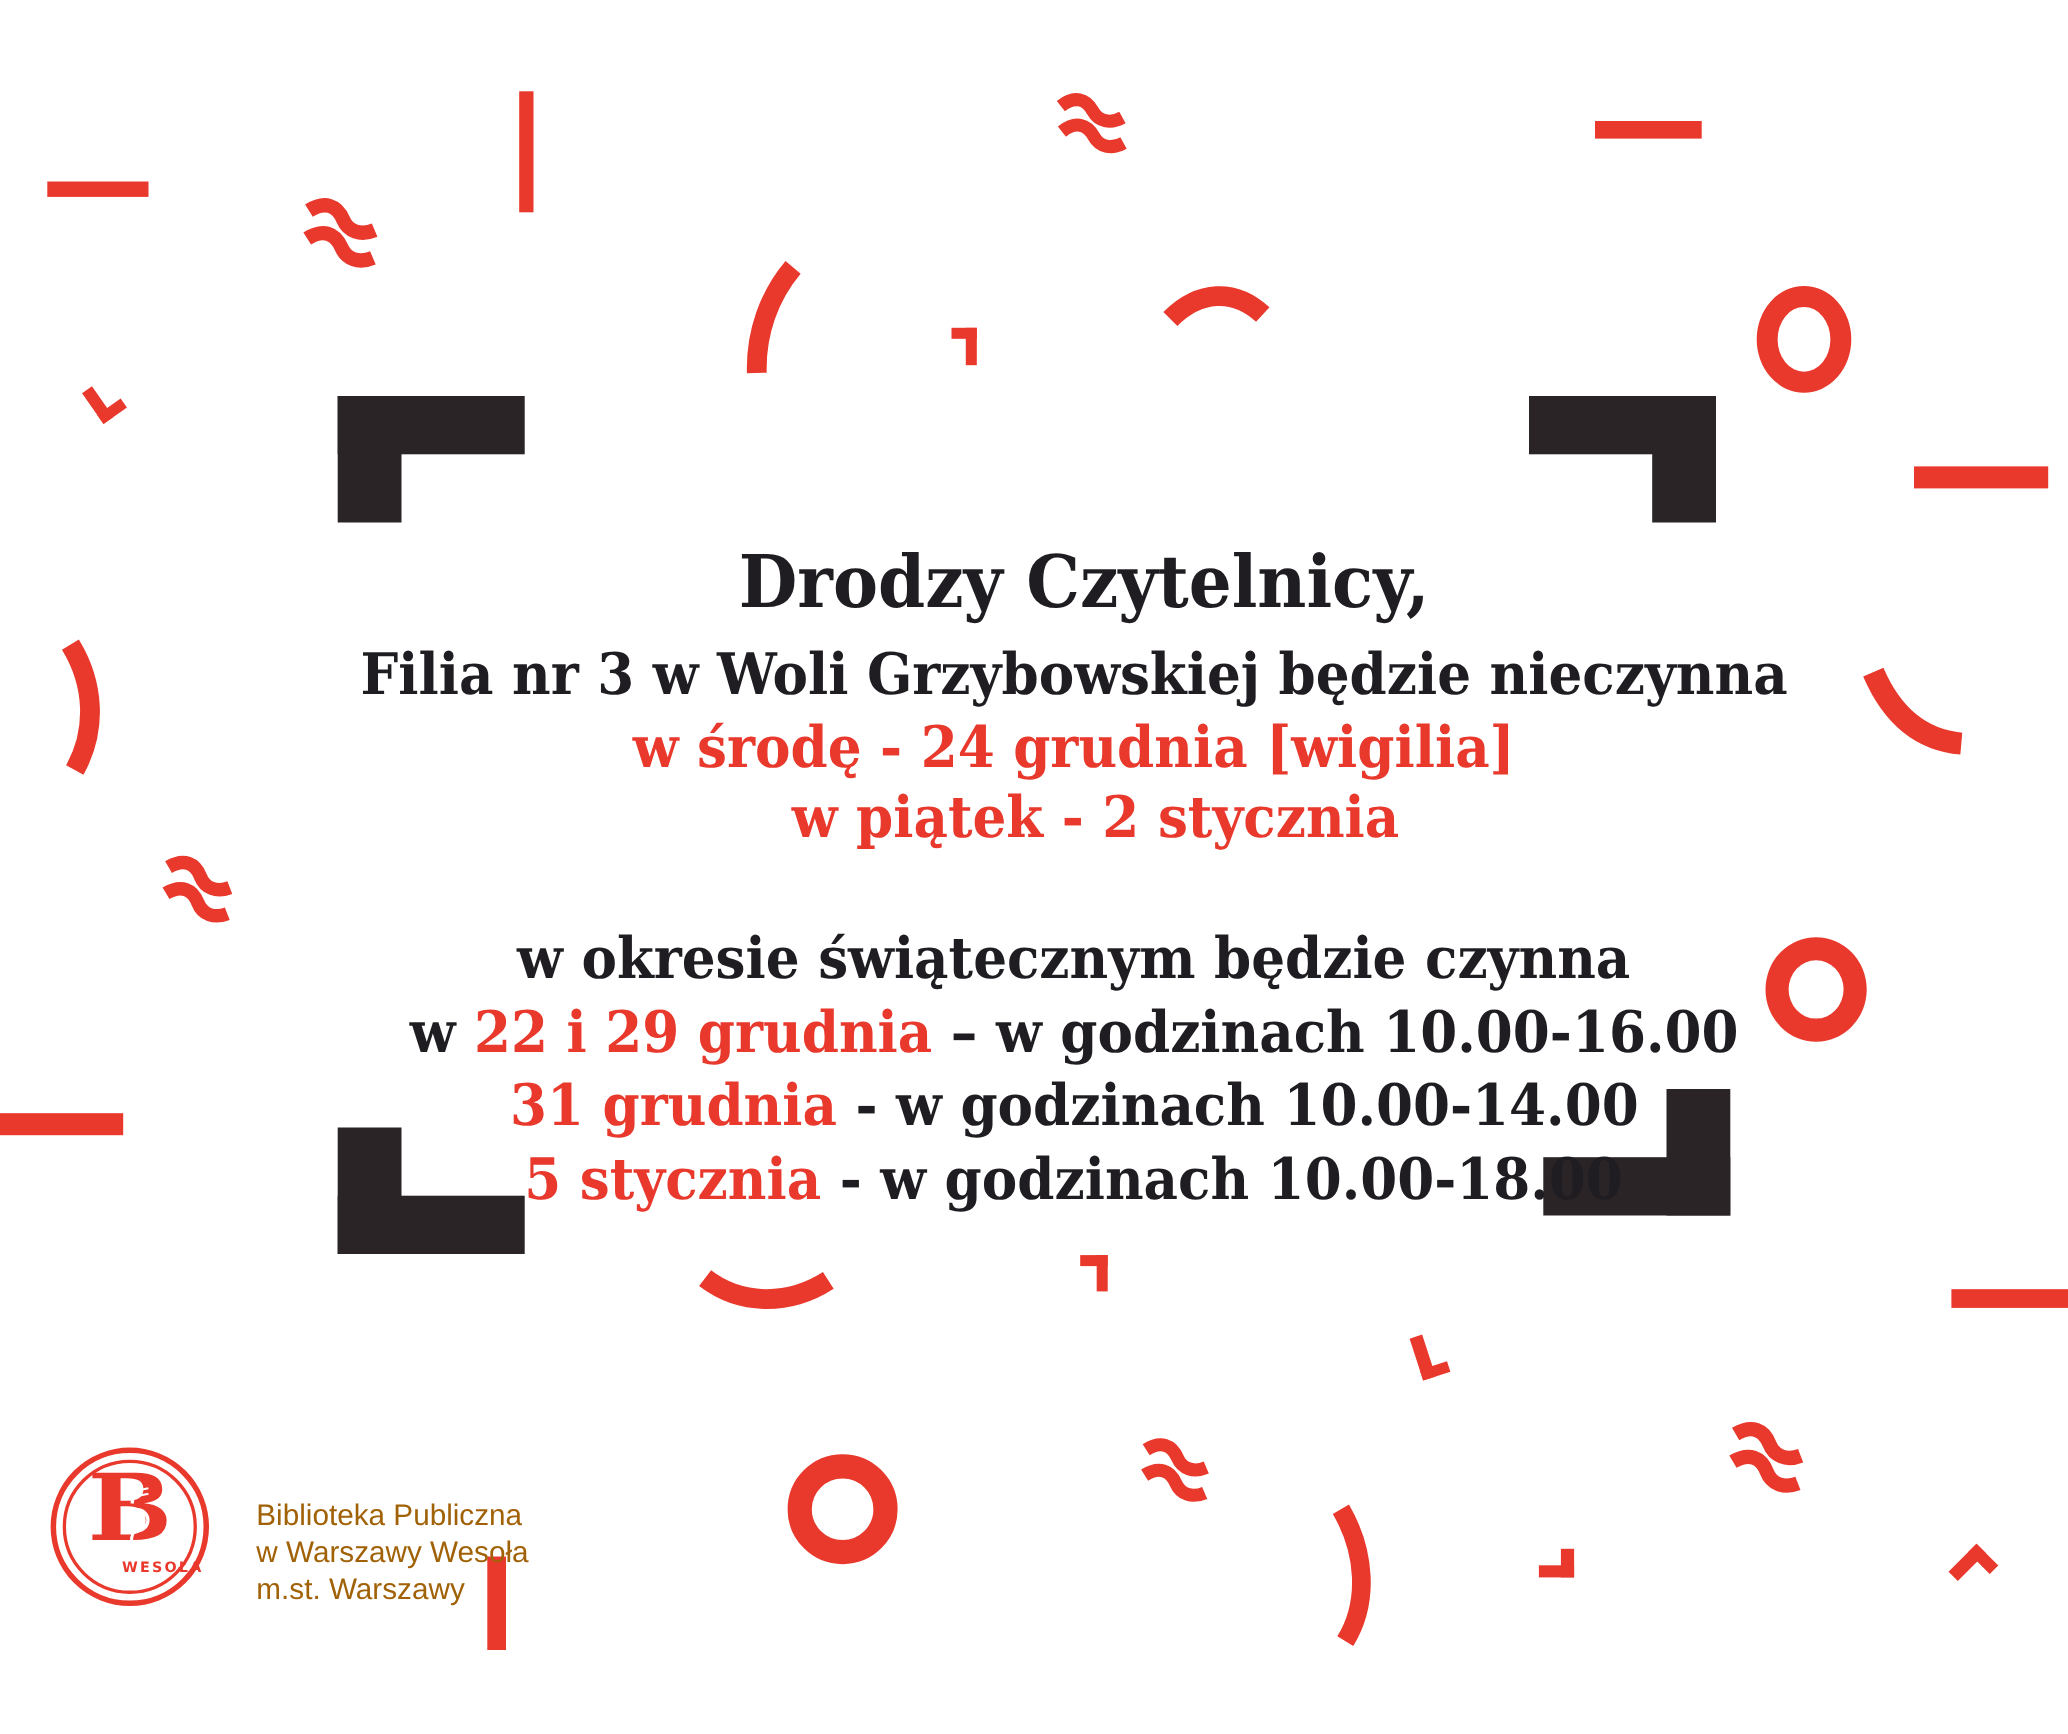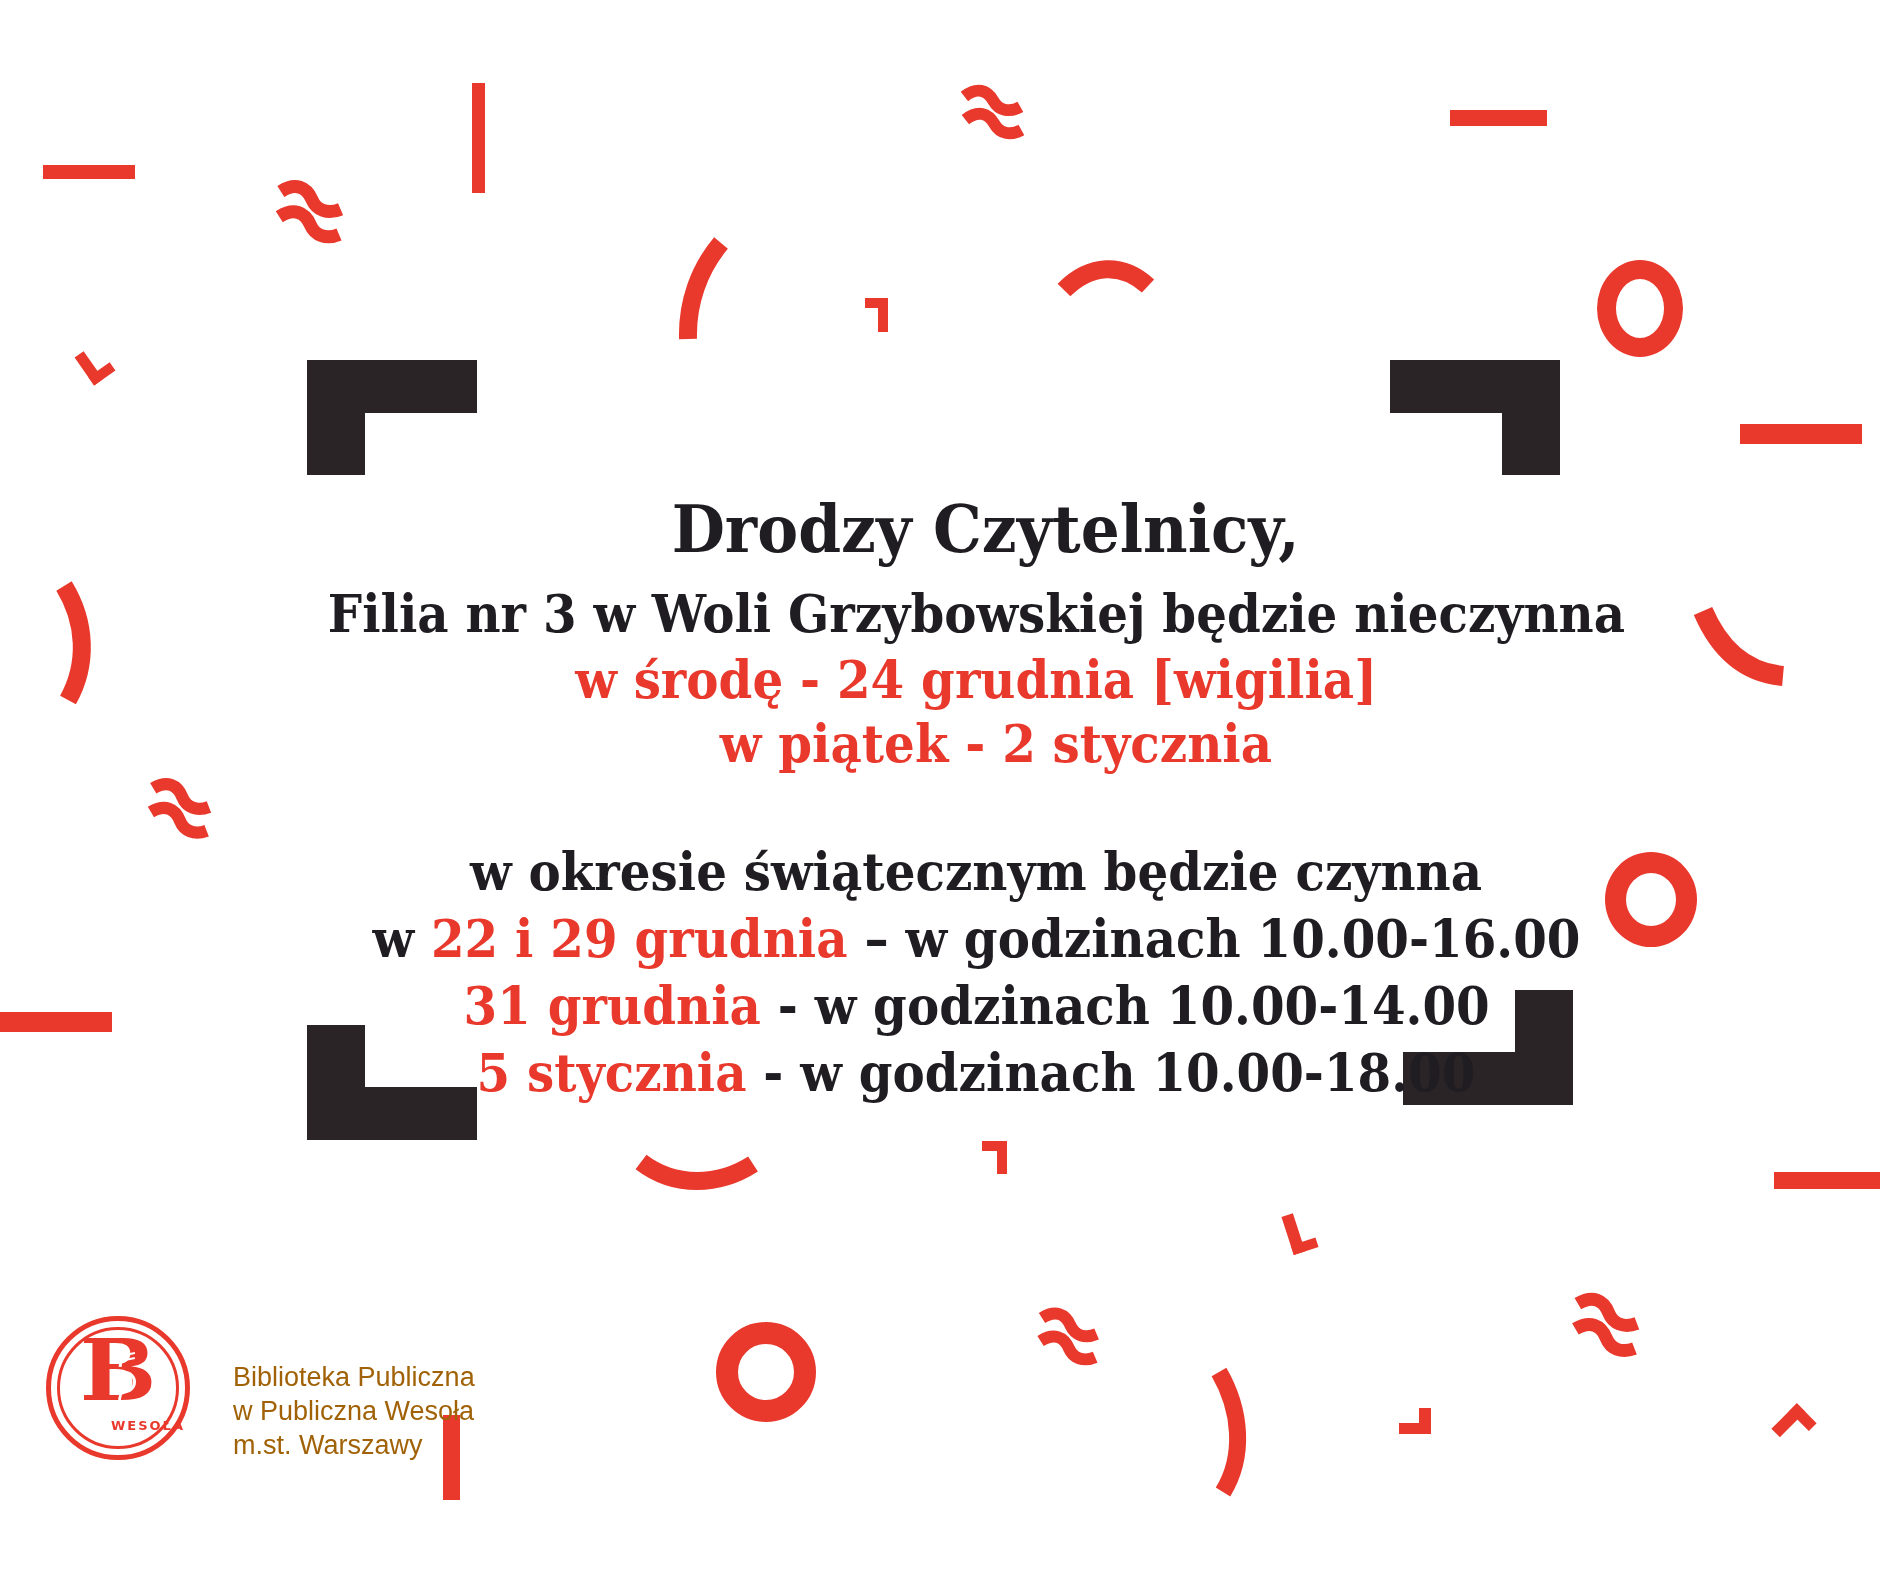--- a/index.html
+++ b/index.html
@@ -143,17 +143,17 @@
     <div class="logo-detail" style="left:69px;top:26px;width:3px;height:20px;transform:rotate(8deg);"></div>
     <div class="logo-detail" style="left:74px;top:32px;width:10px;height:2px;transform:rotate(-12deg);"></div>
     <div class="logo-detail" style="left:74px;top:37px;width:10px;height:2px;transform:rotate(-12deg);"></div>
     <div id="logo-dot"></div>
     <div id="logo-swoosh"></div>
     <div id="logo-badge">WESOŁA</div>
   </div>
 
   <div id="org-text">
     <div>Biblioteka Publiczna</div>
-    <div>w Publiczna Wesoła</div>
+    <div>w Warszawy Wesoła</div>
     <div>m.st. Warszawy</div>
   </div>
 
 </div>
 
 </body></html>

